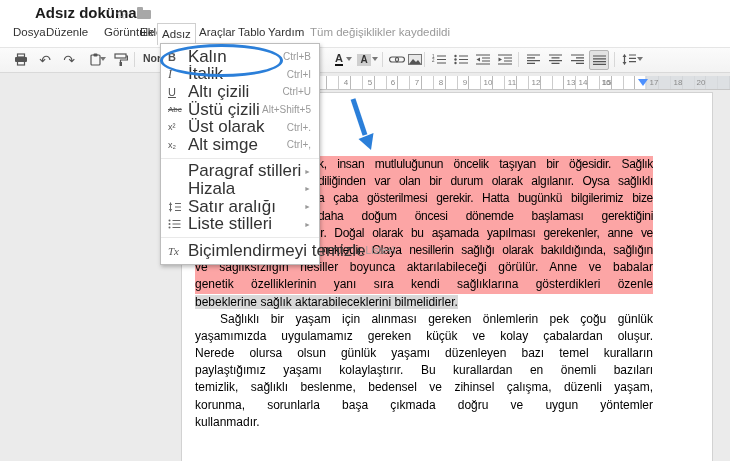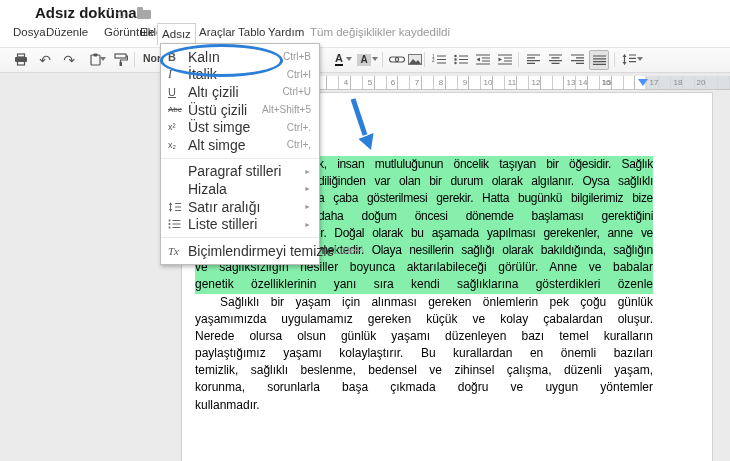--- a/index.html
+++ b/index.html
@@ -42,31 +42,31 @@
   .rnum{position:absolute;top:1px;font-size:8px;color:#8a8a8a;transform:translateX(-50%);background:transparent;padding:0 2px;line-height:11px;}
   #ruler-marker{position:absolute;left:457px;top:3px;width:0;height:0;z-index:3;
     border-left:5px solid transparent;border-right:5px solid transparent;border-top:7px solid #4d90fe;}
 
   
   #page{position:absolute;left:181px;top:92px;width:530px;height:369px;background:#fff;border:1px solid #d2d2d2;border-bottom:none;}
   #doc-text{position:absolute;left:13px;top:63px;width:458px;font-size:12px;line-height:17.2px;color:#000;
     font-family:"Liberation Sans",sans-serif;}
   .dline{height:17.2px;overflow:hidden;}
   .just{text-align:justify;text-align-last:justify;}
-  .sel{background:#86efac;}
+  .sel{background:#fca5a5;}
   .partial{margin-left:123px;width:335px;letter-spacing:-0.3px;}
   .indent{text-indent:25px;}
   .selspan{background:#d8d8d8;}
 
   
   #format-menu{position:absolute;left:160px;top:43px;width:158px;background:#fff;border:1px solid #bdbdbd;
     box-shadow:1px 2px 4px rgba(0,0,0,.25);z-index:10;padding:4px 0;}
   .menu-row{position:relative;height:17.6px;display:flex;align-items:center;cursor:pointer;}
   .menu-ico{width:20px;padding-left:7px;font-size:9.5px;color:#555;flex:none;text-align:left;}
-  .menu-label{font-size:14px;color:#333;flex:1;white-space:nowrap;}
+  .menu-label{font-size:17px;color:#333;flex:1;white-space:nowrap;}
   .menu-short{font-size:10px;color:#9a9a9a;padding-right:8px;}
   .menu-arrow{font-size:7px;color:#999;padding-right:8px;}
   .menu-sep{height:1px;background:#e9e9e9;margin:4px 0;}
   .ico-bold{font-weight:700;font-size:11px;}
   .ico-italic{font-family:"Liberation Serif",serif;font-style:italic;font-size:12px;}
   .ico-under{text-decoration:underline;font-size:11px;}
   .ico-strike{text-decoration:line-through;font-size:8px;}
   .ico-supsub{font-size:9px;}
   .ico-clear{font-family:"Liberation Serif",serif;font-style:italic;font-size:11px;}
   .ico-lines svg{display:block;}
@@ -232,20 +232,21 @@
   <div id="page">
     <div id="doc-text">
       <div class="dline partial sel just">k, insan mutluluğunun öncelik taşıyan bir öğesidir. Sağlık</div>
       <div class="dline partial sel just">diliğinden var olan bir durum olarak algılanır. Oysa sağlıklı</div>
       <div class="dline partial sel just">a çaba gösterilmesi gerekir. Hatta bugünkü bilgilerimiz bize</div>
       <div class="dline partial sel just">daha doğum öncesi dönemde başlaması gerektiğini</div>
       <div class="dline partial sel just">ir. Doğal olarak bu aşamada yapılması gerekenler, anne ve</div>
       <div class="dline partial sel just">mektedir. Olaya nesillerin sağlığı olarak bakıldığında, sağlığın</div>
       <div class="dline sel just">ve sağlıksızlığın nesiller boyunca aktarılabileceği görülür. Anne ve babalar</div>
       <div class="dline sel just">genetik özelliklerinin yanı sıra kendi sağlıklarına gösterdikleri özenle</div>
+      <div class="dline"><span class="selspan">bebeklerine sağlık aktarabileceklerini bilmelidirler.</span></div>
       <div class="dline just indent">Sağlıklı bir yaşam için alınması gereken önlemlerin pek çoğu günlük</div>
       <div class="dline just">yaşamımızda  uygulamamız gereken küçük ve kolay çabalardan oluşur.</div>
       <div class="dline just">Nerede olursa olsun günlük yaşamı düzenleyen bazı temel kuralların</div>
       <div class="dline just">paylaştığımız yaşamı kolaylaştırır. Bu kurallardan en önemli bazıları</div>
       <div class="dline just">temizlik, sağlıklı beslenme, bedensel ve zihinsel çalışma, düzenli yaşam,</div>
       <div class="dline just">korunma, sorunlarla başa çıkmada doğru ve uygun yöntemler</div>
       <div class="dline">kullanmadır.</div>
     </div>
   </div>
 
@@ -265,21 +266,21 @@
       <span class="menu-label">Altı çizili</span>
       <span class="menu-short">Ctrl+U</span>
     </div>
     <div class="menu-row">
       <span class="menu-ico ico-strike">Abc</span>
       <span class="menu-label">Üstü çizili</span>
       <span class="menu-short">Alt+Shift+5</span>
     </div>
     <div class="menu-row">
       <span class="menu-ico ico-supsub">x²</span>
-      <span class="menu-label">Üst simge</span>
+      <span class="menu-label">Üst olarak</span>
       <span class="menu-short">Ctrl+.</span>
     </div>
     <div class="menu-row">
       <span class="menu-ico ico-supsub">x₂</span>
       <span class="menu-label">Alt simge</span>
       <span class="menu-short">Ctrl+,</span>
     </div>
     <div class="menu-sep"></div>
     <div class="menu-row">
       <span class="menu-ico"></span>

